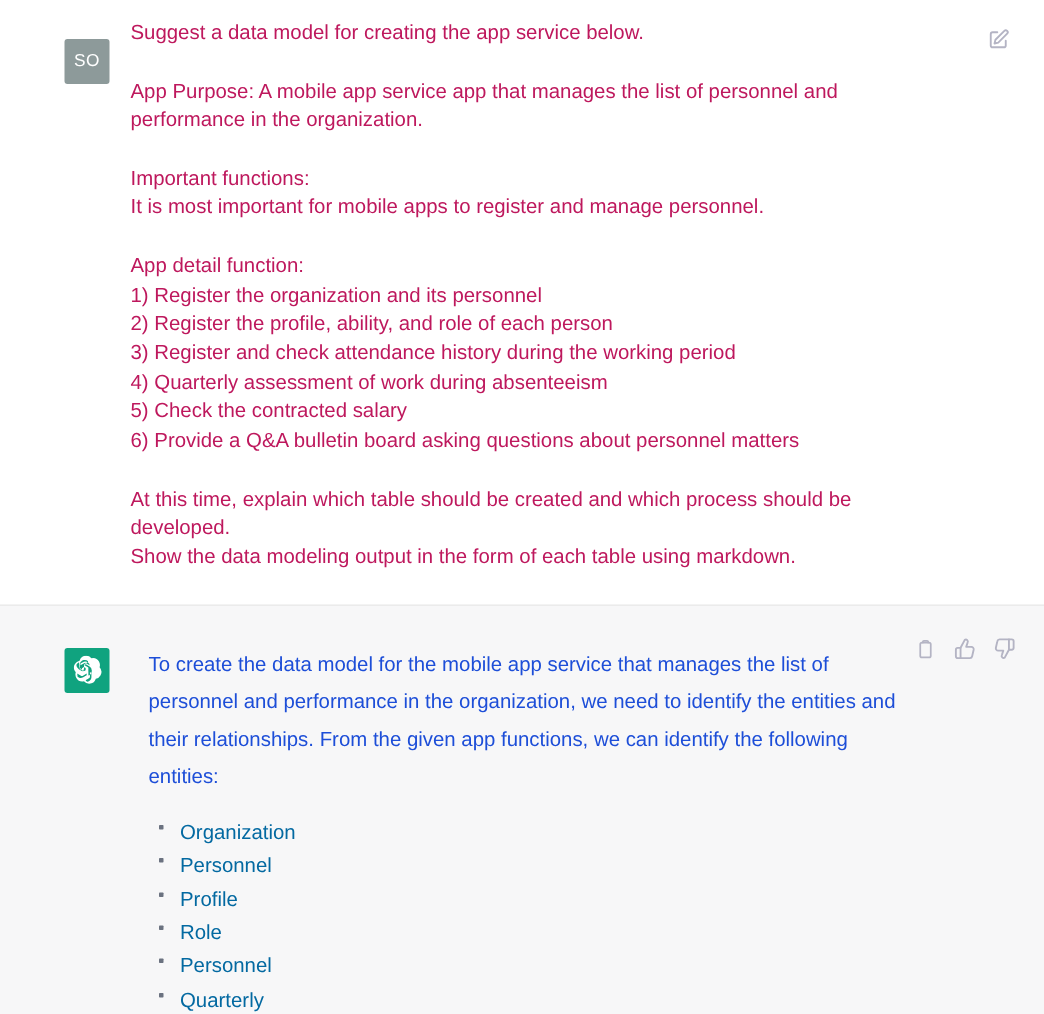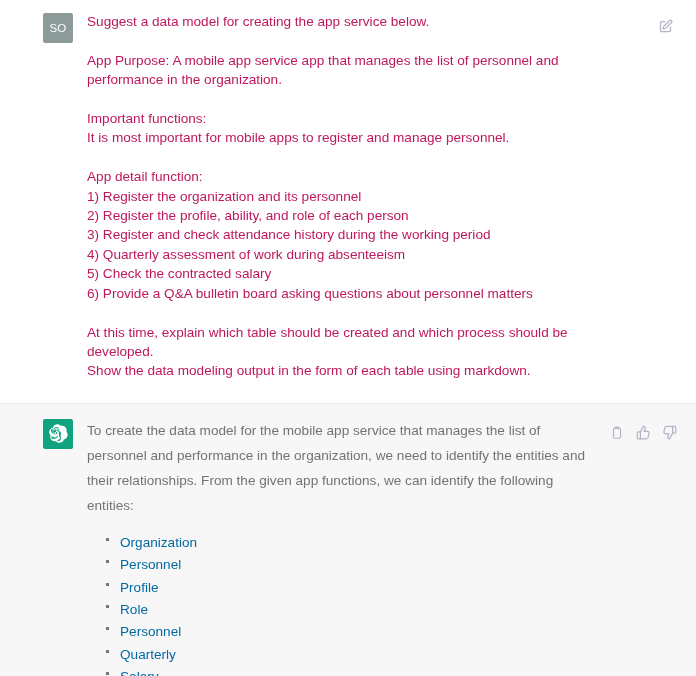--- a/index.html
+++ b/index.html
@@ -46,21 +46,21 @@
 
   
   .avatar {
     flex: 0 0 auto;
     width: 30px;
     height: 30px;
     border-radius: 2px;
     display: flex;
     align-items: center;
     justify-content: center;
-    margin-top: 1px;
+    margin-top: 14px;
   }
   .avatar-user {
     background: #8d9a9a;
     color: #ffffff;
     font-size: 11.5px;
     letter-spacing: 0.3px;
     font-weight: 400;
   }
   .avatar-assistant {
     background: #10a37f;
@@ -79,25 +79,25 @@
   .user-text {
     color: #be185d;
     font-size: 13.6px;
     line-height: 19.4px;
     white-space: pre-wrap;
     word-wrap: break-word;
     max-width: 528px;
   }
 
   .assistant-p {
-    color: #737373;
+    color: #1d4ed8;
     font-size: 13.6px;
     line-height: 25px;
     max-width: 512px;
-    margin: 0;
+    margin: 12px;
   }
 
   .entity-list {
     list-style: none;
     margin: 14px 0 0 0;
     padding: 0 0 0 18px;
   }
   .entity-list li {
     position: relative;
     color: #0369a1;

